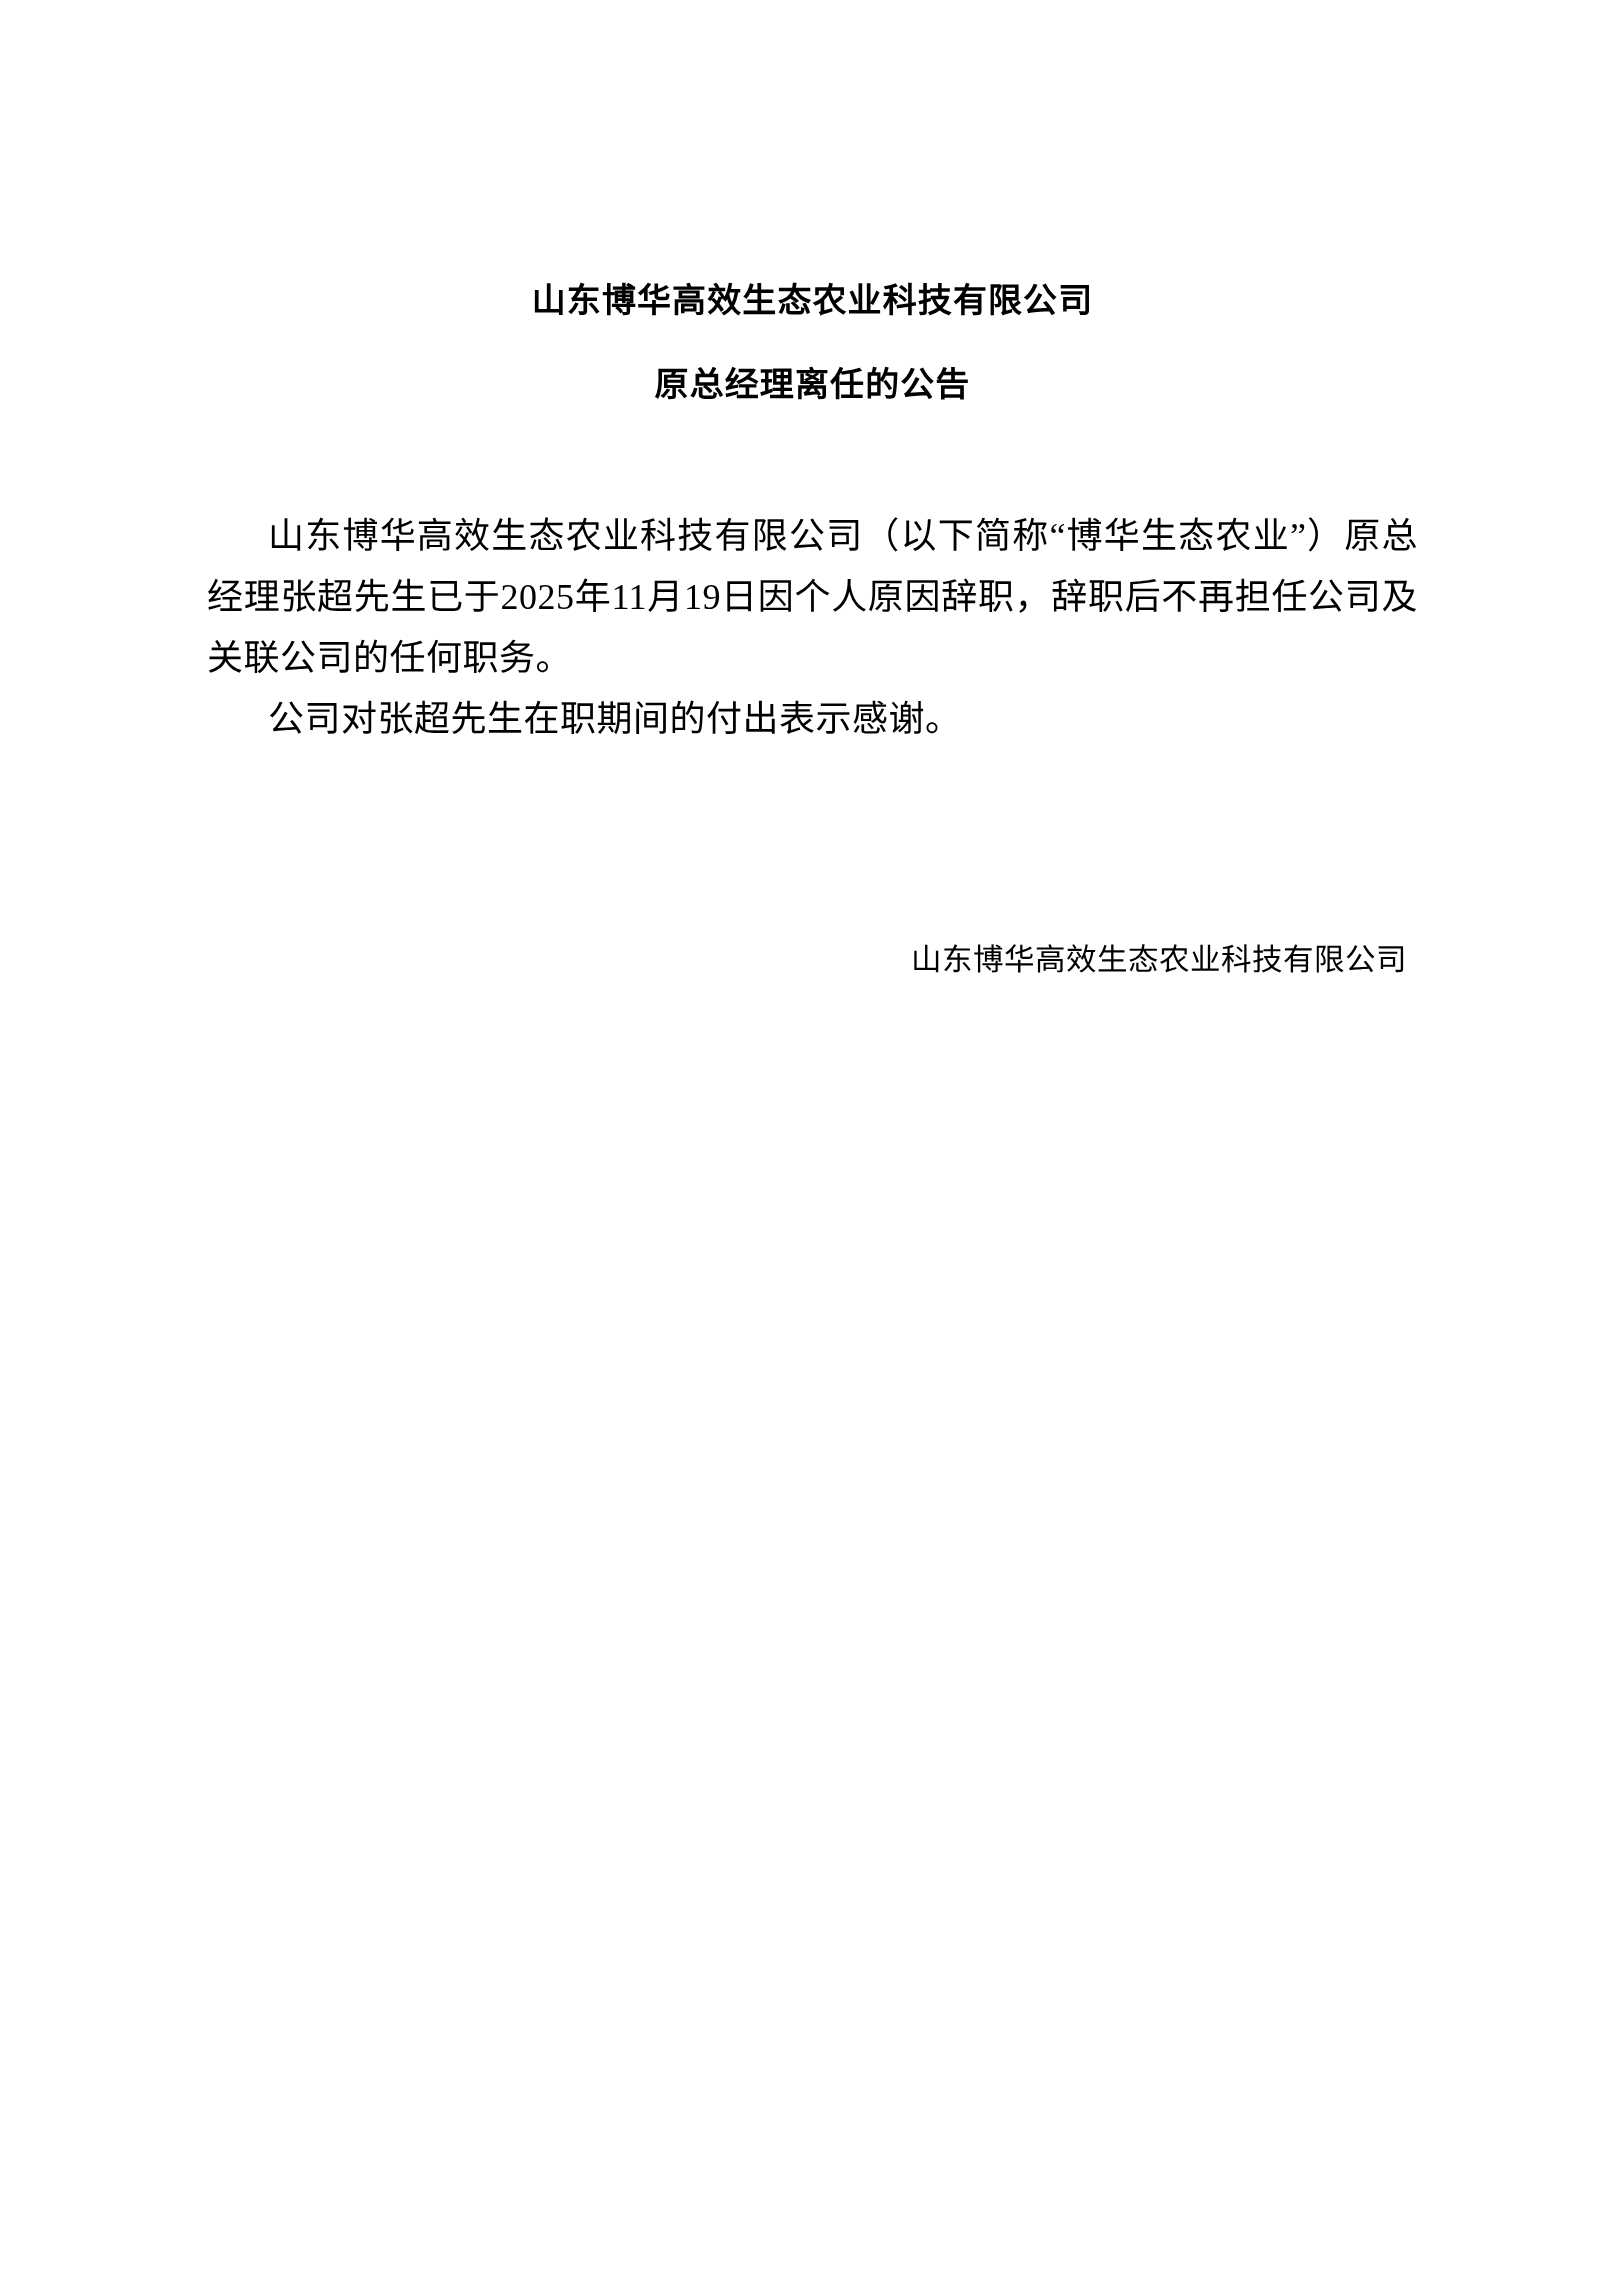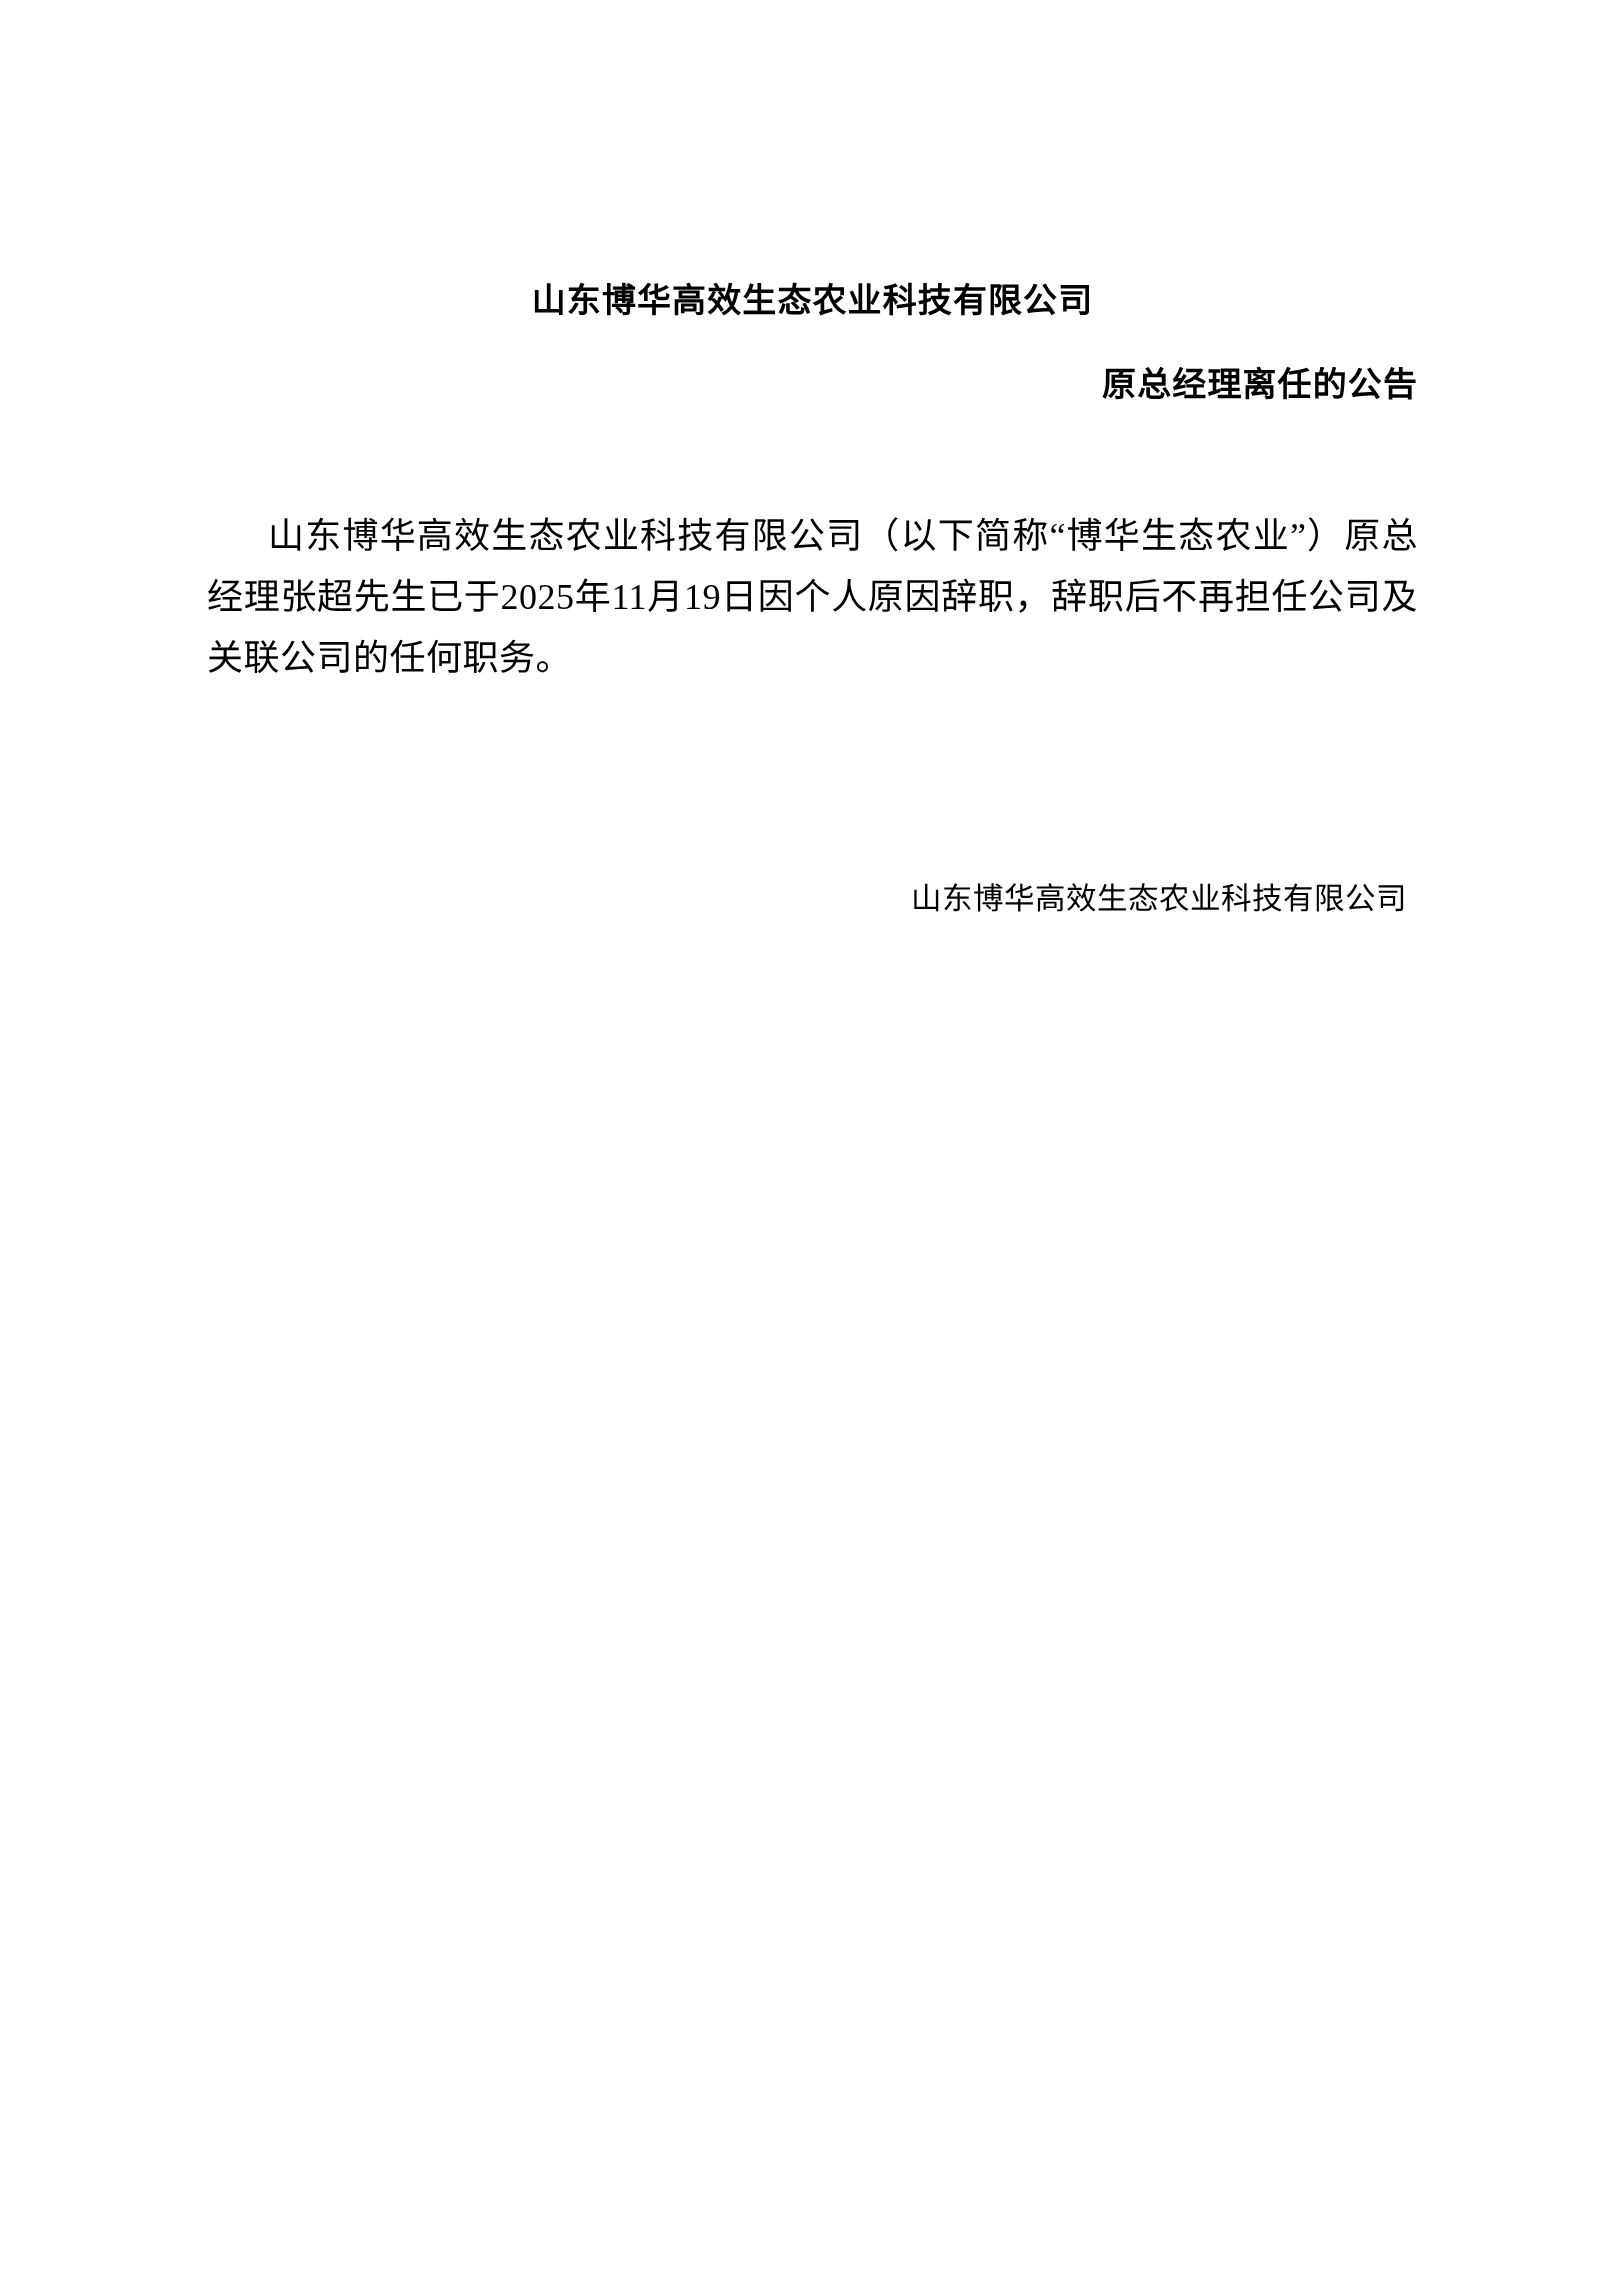--- a/index.html
+++ b/index.html
@@ -30,21 +30,20 @@
     font-weight: bold;
     font-size: 34px;
     line-height: 1.0;
     letter-spacing: 1.1px;
   }
   .title-line-1 {
     margin-top: 284px;
   }
   .title-line-2 {
     margin-top: 50px;
-    text-align: right;
   }
   .body-block {
     margin-top: 104px;
     font-size: 36px;
     line-height: 61px;
     letter-spacing: 0.5px;
     text-align: justify;
   }
   .para {
     text-indent: 61px;
@@ -71,20 +70,21 @@
 
 <div class="page">
   <div class="content">
 
     <div class="doc-title title-line-1">山东博华高效生态农业科技有限公司</div>
 
     <div class="doc-title title-line-2">原总经理离任的公告</div>
 
     <div class="body-block">
       <p class="para p1">山东博华高效生态农业科技有限公司（以下简称“博华生态农业”）原总经理张超先生已于2025年11月19日因个人原因辞职，辞职后不再担任公司及关联公司的任何职务。</p>
+      <p class="para">公司对张超先生在职期间的付出表示感谢。</p>
     </div>
 
     <div class="signature">
       <div class="sig-company">山东博华高效生态农业科技有限公司</div>
     </div>
 
   </div>
 </div>
 
 

